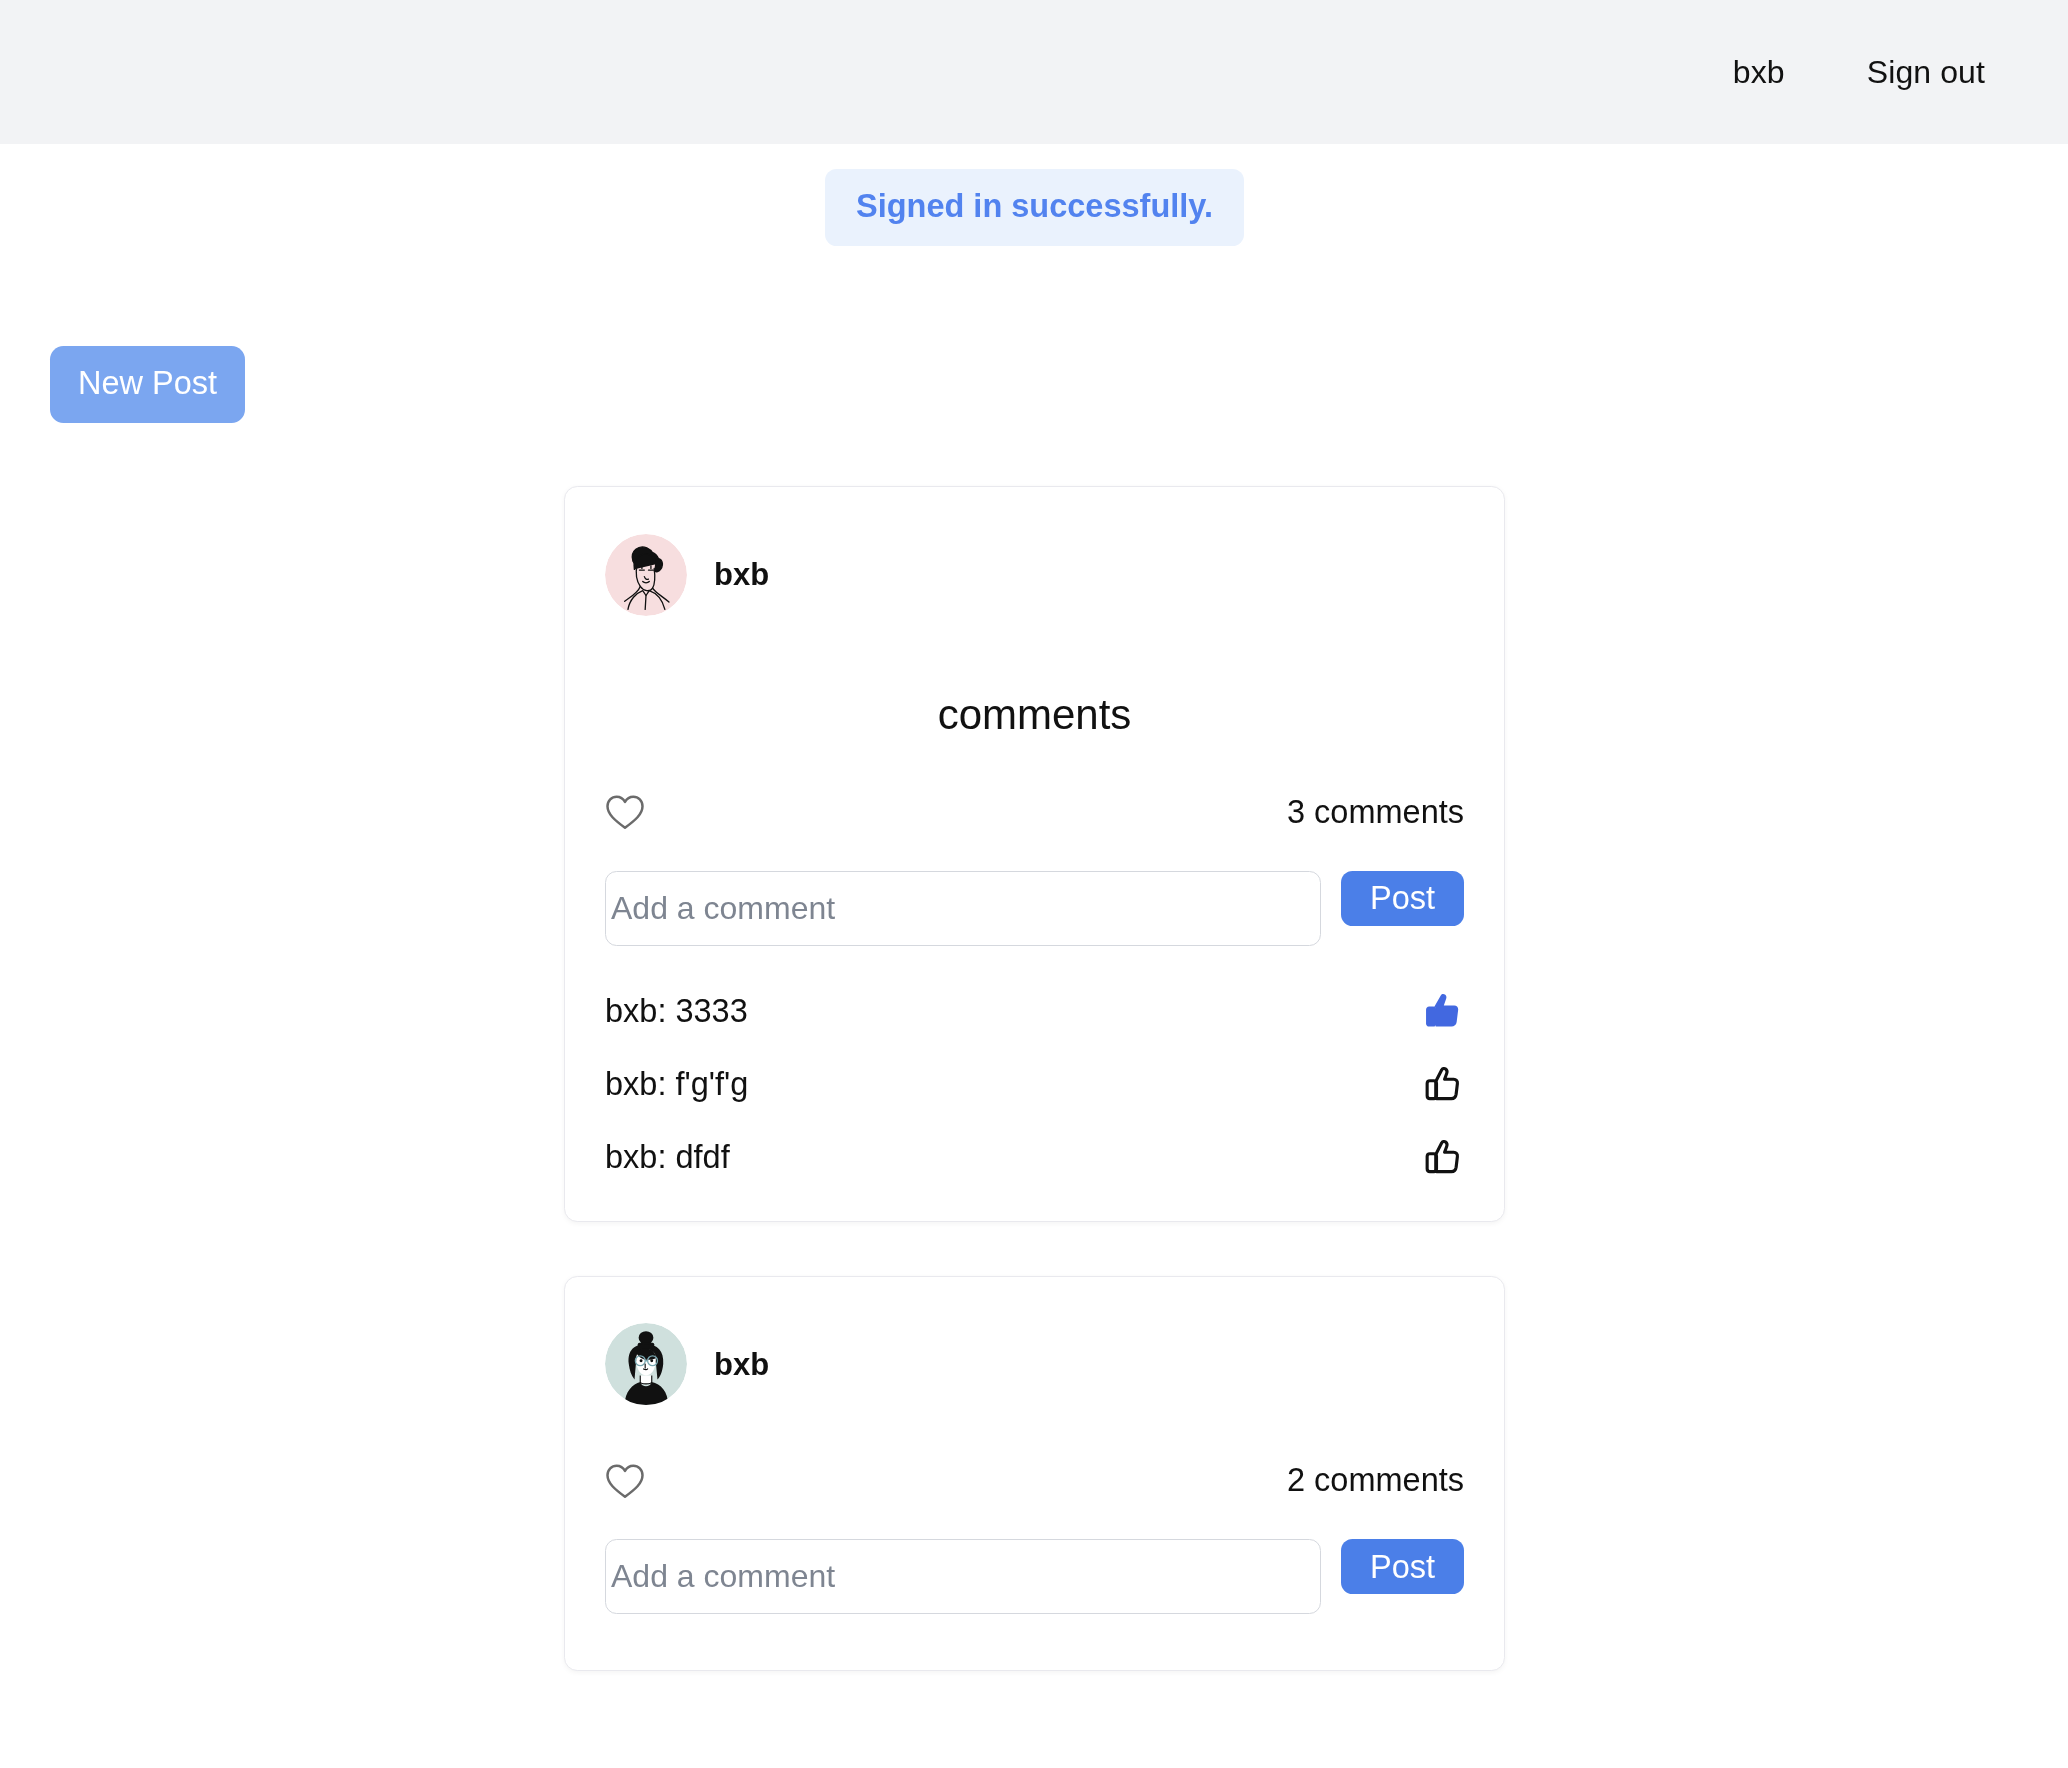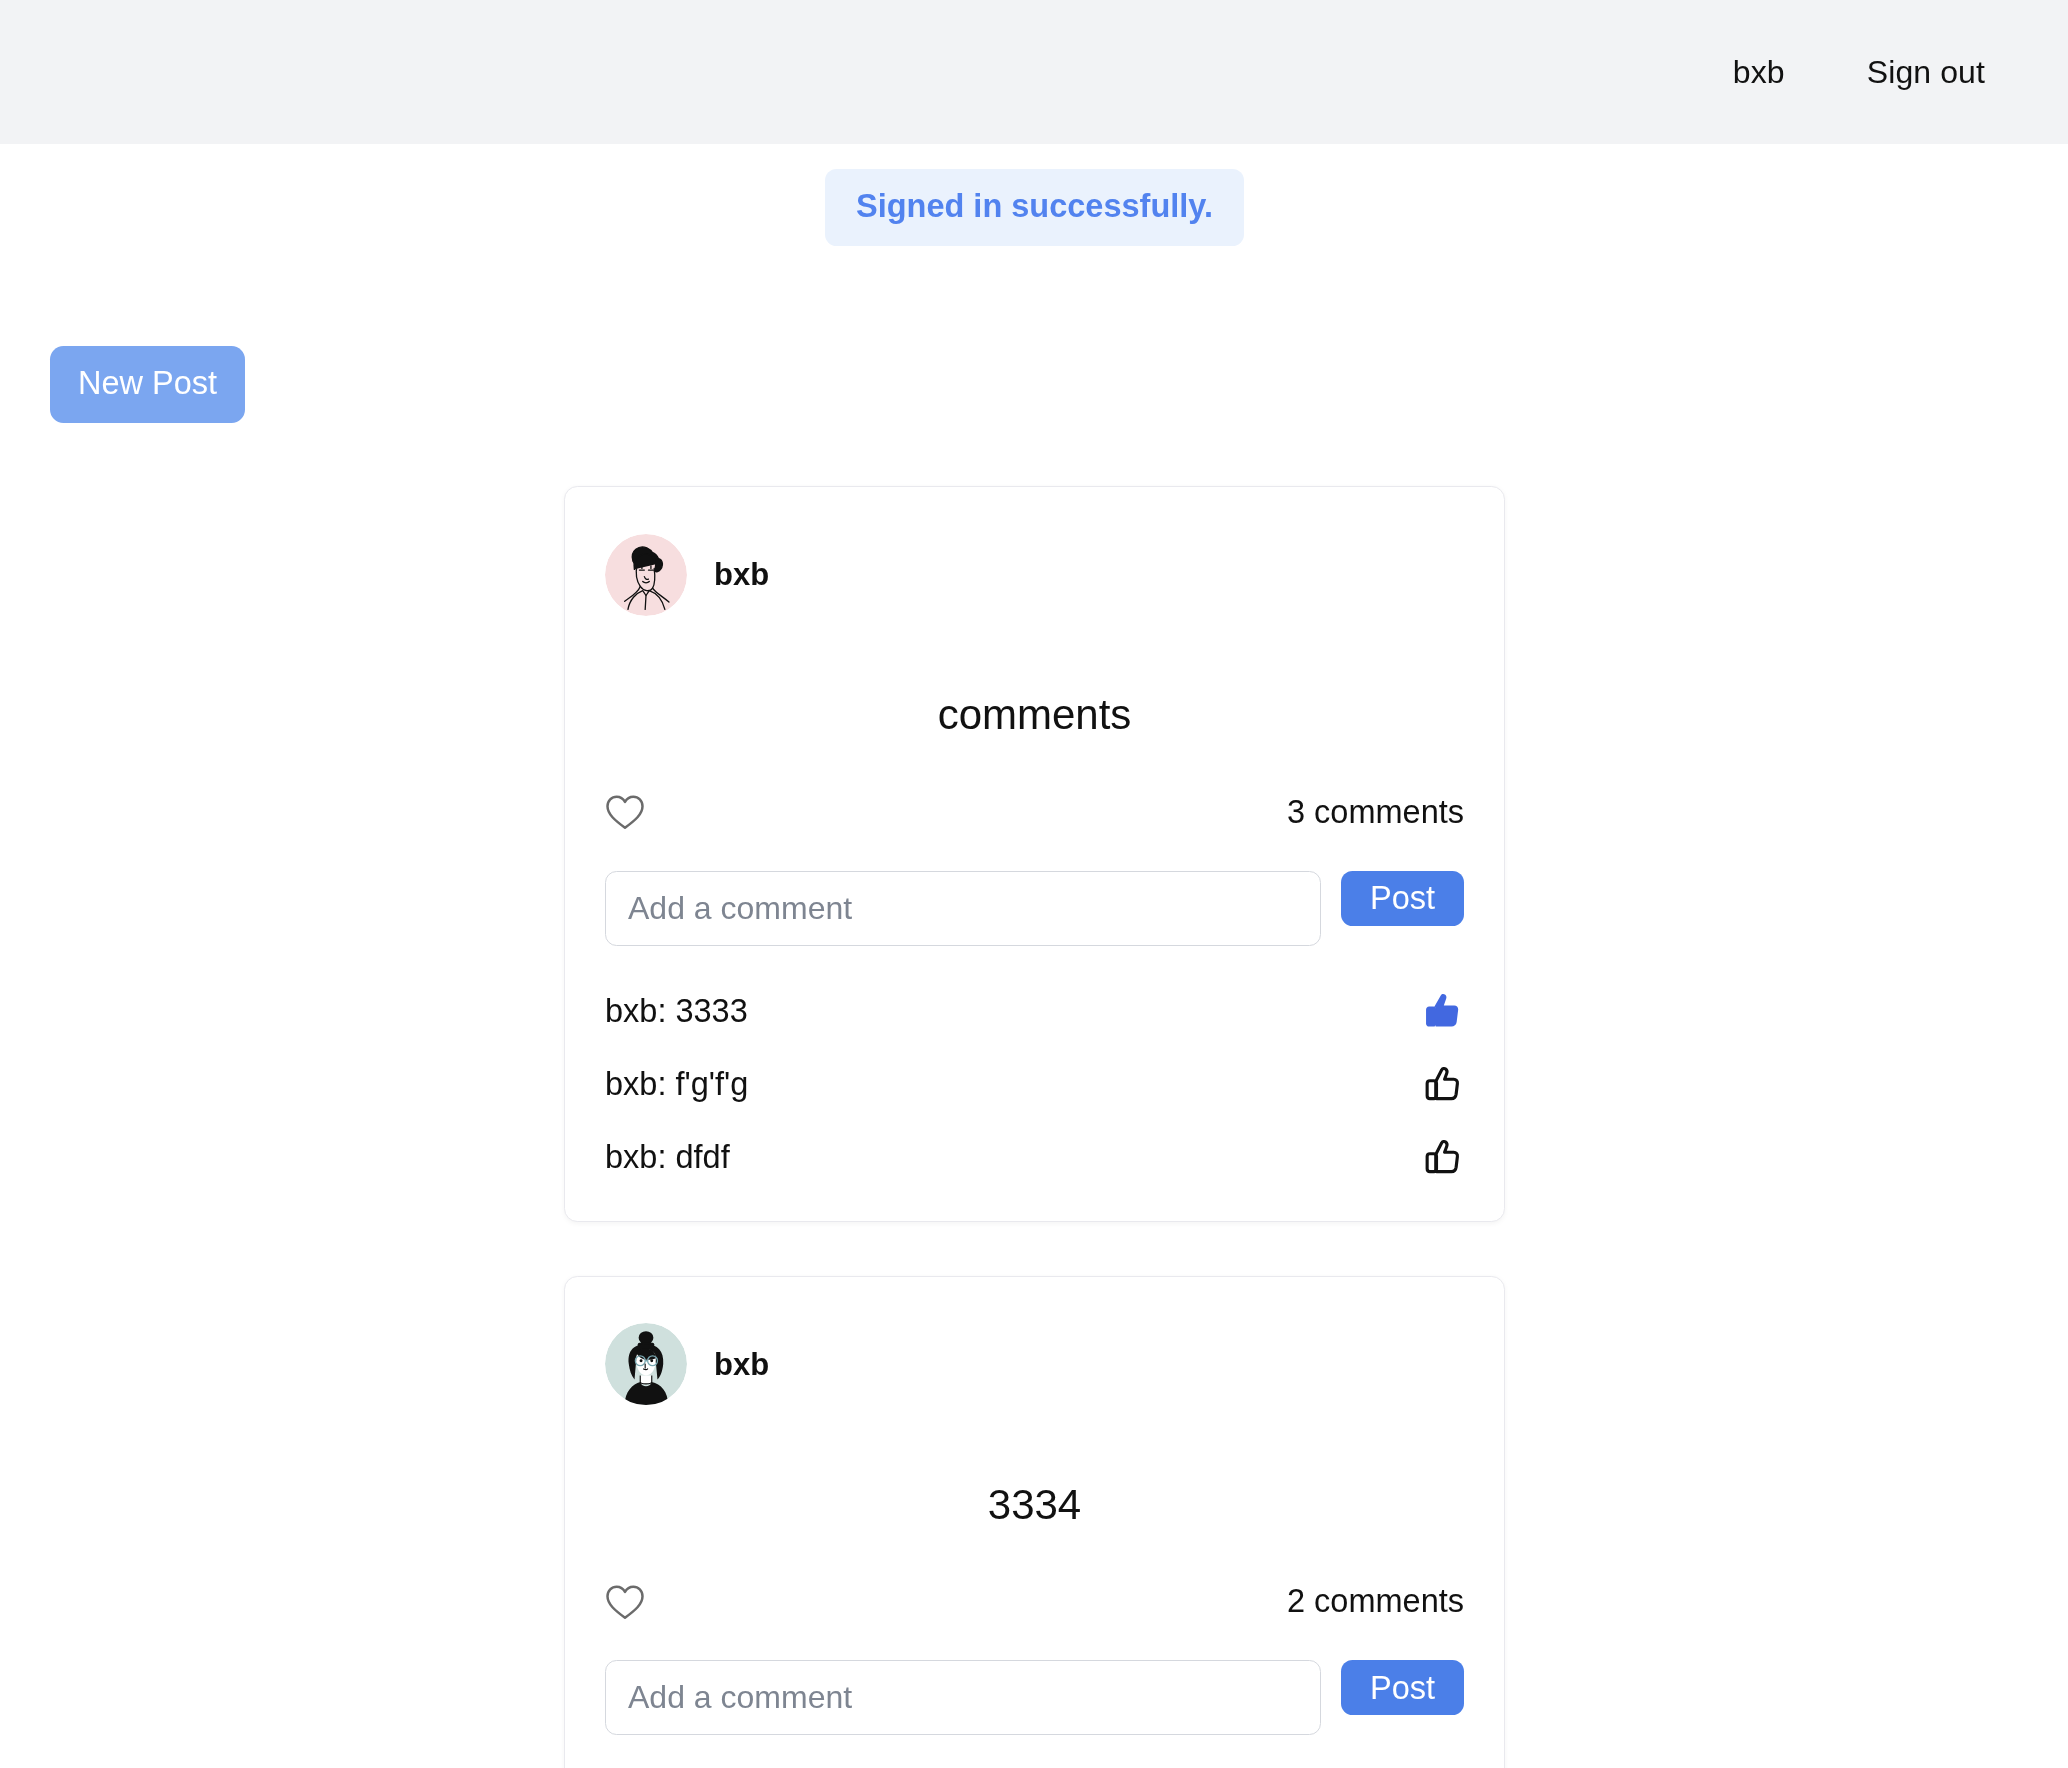--- a/index.html
+++ b/index.html
@@ -148,21 +148,21 @@
     gap: 20px;
     padding-top: 36px;
   }
   .comment-input {
     flex: 1 1 auto;
     height: 75px;
     border: 1px solid #d5d8de;
     border-radius: 11.5px;
     font-size: 32px;
     font-family: "Liberation Sans", sans-serif;
-    padding: 0 22px;
+    padding: 0 5px;
     color: #111111;
     background: #ffffff;
     outline: none;
   }
   .comment-input::placeholder { color: #7e8591; }
   .post-btn {
     background: #4b7fe8;
     color: #ffffff;
     border: none;
     border-radius: 11.5px;
@@ -326,21 +326,20 @@
             <circle cx="57" cy="46" r="1.8" fill="#111"></circle>
             <path d="M49 50 v5 M47 56 c2 1 4 1 5 0" stroke="#111" stroke-width="1.4" fill="none" stroke-linecap="round"></path>
             <path d="M43 64 L43 72 C43 75 57 75 57 72 L57 64" fill="#fff" stroke="#111" stroke-width="1.4"></path>
             <path d="M24 100 C24 84 34 74 43 72 C45 79 55 79 57 72 C68 74 77 84 77 100 Z" fill="#111"></path>
           </g>
         </svg>
       </span>
       <span class="post-author">bxb</span>
     </div>
 
-    <div class="post-body">3334</div>
 
     <div class="post-actions">
       <button class="heart-btn">
         <svg viewBox="0 0 24 22" xmlns="http://www.w3.org/2000/svg">
           <path d="M12 20.5 C6 16 1.5 12.4 1.5 7.6 C1.5 4.2 4 1.8 7 1.8 C9.2 1.8 11 3.1 12 4.9 C13 3.1 14.8 1.8 17 1.8 C20 1.8 22.5 4.2 22.5 7.6 C22.5 12.4 18 16 12 20.5 Z" fill="none" stroke="#6b6b6b" stroke-width="1.5" stroke-linejoin="round"></path>
         </svg>
       </button>
       <span class="comment-count">2 comments</span>
     </div>
 

